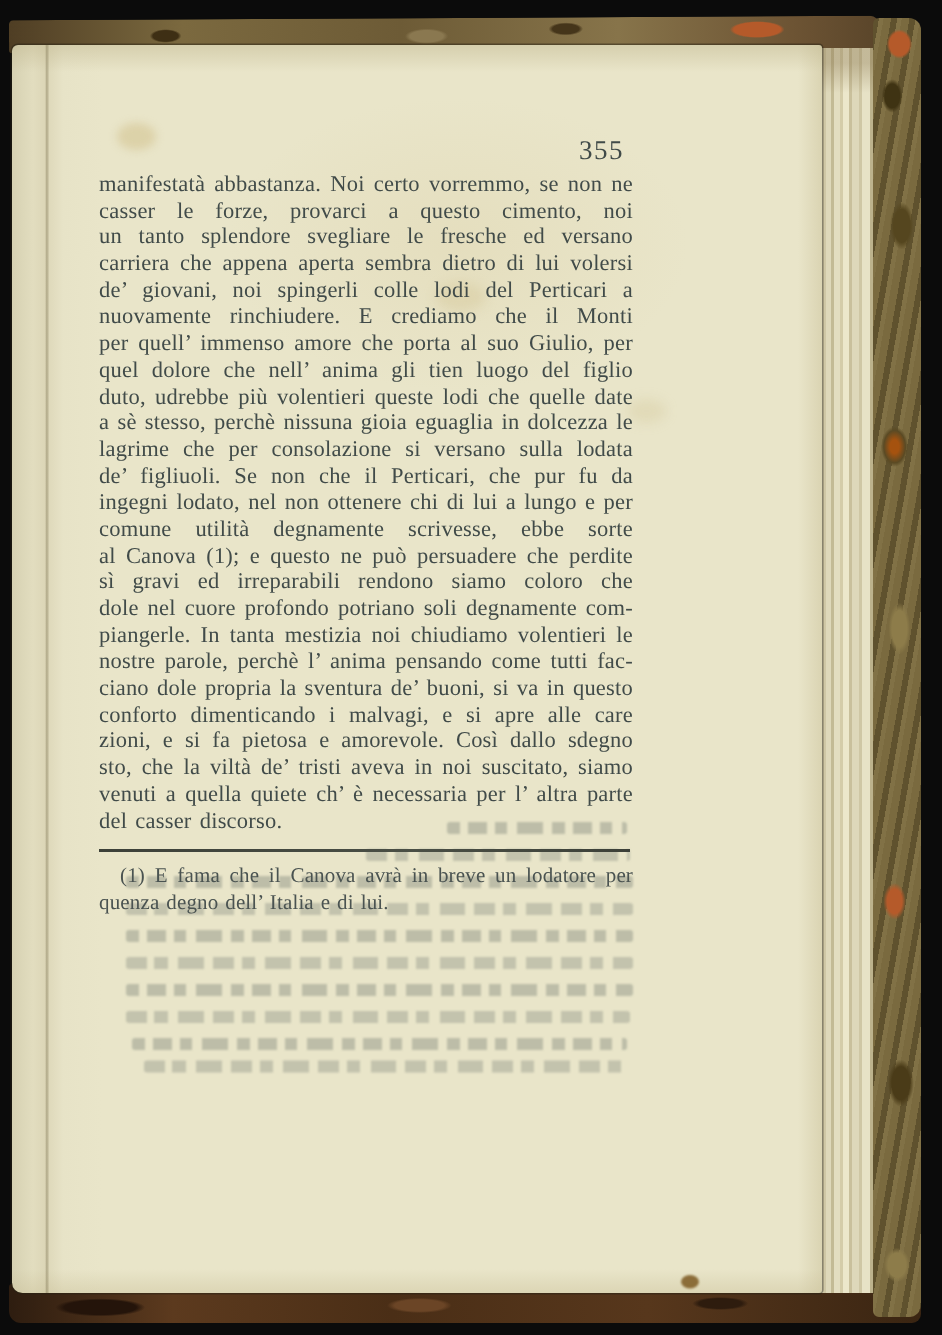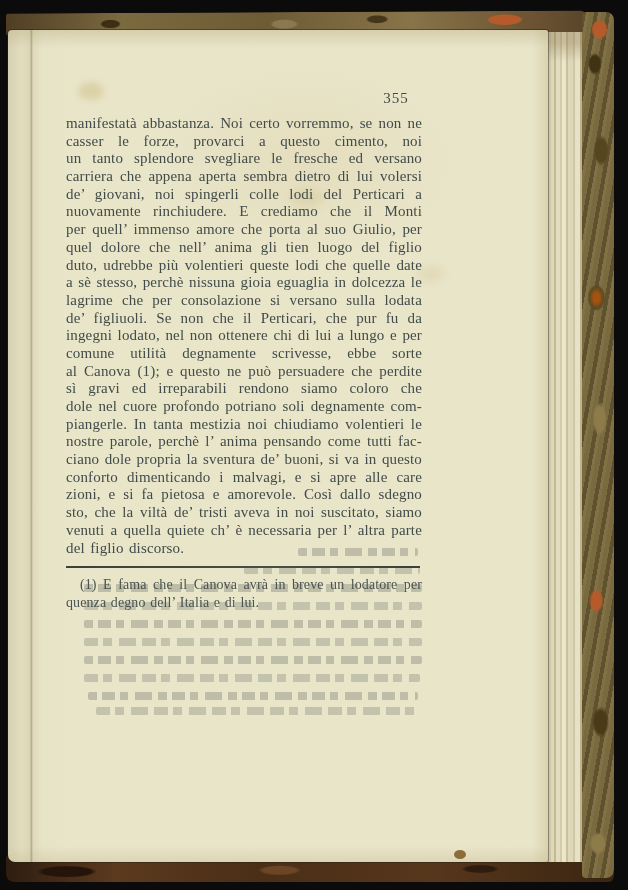--- a/index.html
+++ b/index.html
@@ -84,22 +84,22 @@
     box-shadow:0 0 0 1px rgba(40,34,20,.5);
     z-index:2;
   }
   .crease{
     position:absolute;left:22px;top:0;width:3px;height:100%;
     background:linear-gradient(90deg,transparent 0,rgba(120,110,75,.45) 40%,transparent 100%);
   }
 
   .page-number{
     position:absolute;top:60px;left:368px;width:40px;
-    font-size:15px;letter-spacing:1px;color:var(--ink);
-    text-align:center;
+    font-size:18px;letter-spacing:1px;color:var(--ink);
+    text-align:right;
   }
 
   .body-text{
     position:absolute;left:58px;top:85px;width:356px;
     font-size:15px;line-height:17.7px;color:var(--ink);
     letter-spacing:.15px;word-spacing:1.5px;
     z-index:3;
   }
   .text-line{
     text-align:justify;text-align-last:justify;
@@ -194,21 +194,21 @@
         <div class="text-line">al Canova (1); e questo ne può persuadere che perdite</div>
         <div class="text-line">sì gravi ed irreparabili rendono siamo coloro che senten-</div>
         <div class="text-line">dole nel cuore profondo potriano soli degnamente com-</div>
         <div class="text-line">piangerle. In tanta mestizia noi chiudiamo volentieri le</div>
         <div class="text-line">nostre parole, perchè l’ anima pensando come tutti fac-</div>
         <div class="text-line">ciano dole propria la sventura de’ buoni, si va in questo</div>
         <div class="text-line">conforto dimenticando i malvagi, e si apre alle care affe-</div>
         <div class="text-line">zioni, e si fa pietosa e amorevole. Così dallo sdegno giu-</div>
         <div class="text-line">sto, che la viltà de’ tristi aveva in noi suscitato, siamo</div>
         <div class="text-line">venuti a quella quiete ch’ è necessaria per l’ altra parte</div>
-        <div class="text-line last">del figlio discorso.</div>
+        <div class="text-line last">del casser discorso.</div>
       </div>
 
     <div class="footnote-rule"></div>
 
     <div class="footnote">
         <div class="fn-line">(1) E fama che il Canova avrà in breve un lodatore per nobiltà d’ elo-</div>
         <div class="fn-line last">quenza degno dell’ Italia e di lui.</div>
       </div>
 
     <div class="stain stain-1"></div>

